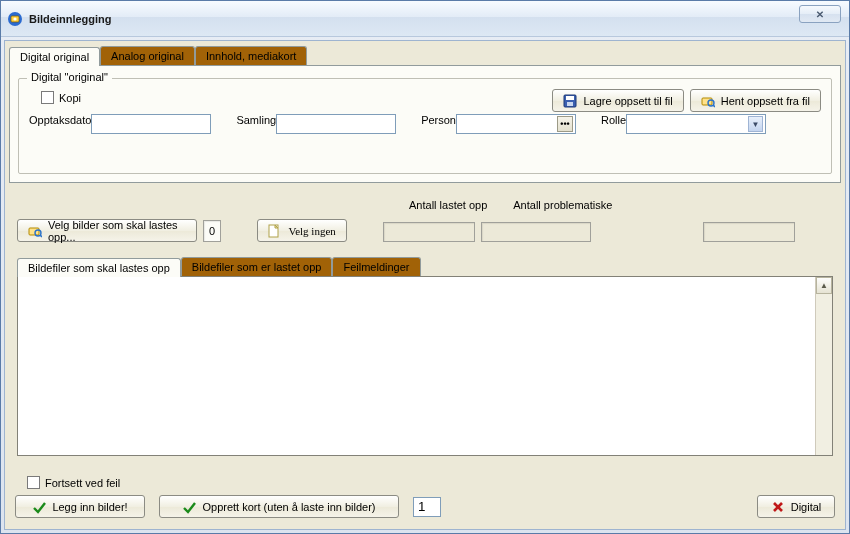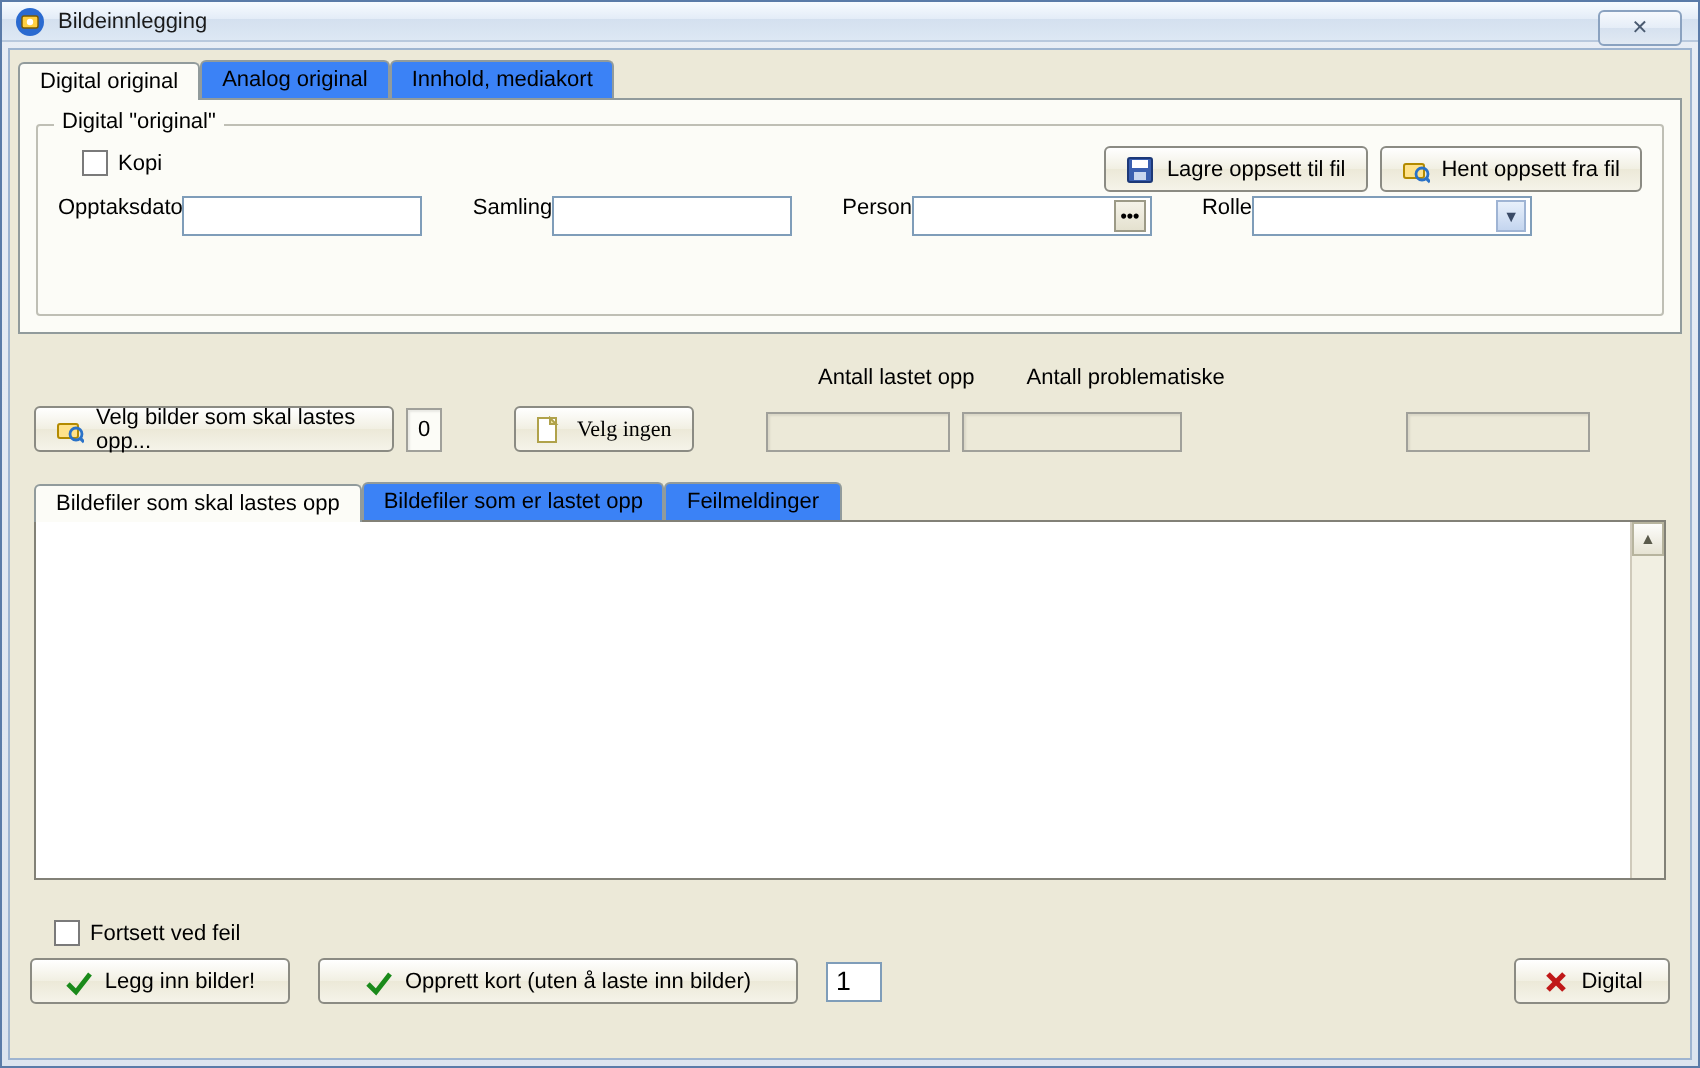--- a/index.html
+++ b/index.html
@@ -13,27 +13,28 @@
   .window {
     width: 850px;
     height: 534px;
     background: linear-gradient(to bottom, #e8edf5 0%, #dce4ef 100%);
     border: 1px solid #5a7ba8;
     position: relative;
     display: flex;
     flex-direction: column;
   }
   .titlebar {
-    height: 20px;
+    height: 36px;
     background: linear-gradient(to bottom, #f7fbff 0%, #e3ecf7 45%, #d4e0ef 46%, #dde8f4 100%);
     border-bottom: 1px solid #b8c8dd;
     display: flex;
     align-items: center;
     padding: 0 6px;
     position: relative;
+    font-weight: bold;
   }
   .titlebar .app-icon {
     width: 16px; height: 16px; margin-right: 6px;
     display: inline-flex; align-items:center; justify-content:center;
   }
   .titlebar .title-text { color: #1a1a1a; }
   .close-btn {
     position: absolute; right: 8px; top: 4px;
     width: 42px; height: 18px;
     background: linear-gradient(to bottom, #f6f9fd 0, #e5edf7 50%, #d6e1ef 51%, #e1e9f3 100%);
@@ -56,21 +57,21 @@
   .tabs {
     display: flex;
     align-items: flex-end;
     height: 20px;
     margin-bottom: 0;
   }
   .tab {
     padding: 3px 10px 3px 10px;
     border: 1px solid #919b9c;
     border-bottom: none;
-    background: #3b82f6;
+    background: #a16207;
     margin-right: 0px;
     border-top-left-radius: 3px;
     border-top-right-radius: 3px;
     position: relative;
     cursor: pointer;
   }
   .tab.active {
     background: #fcfcf7;
     z-index: 2;
     top: 1px;

